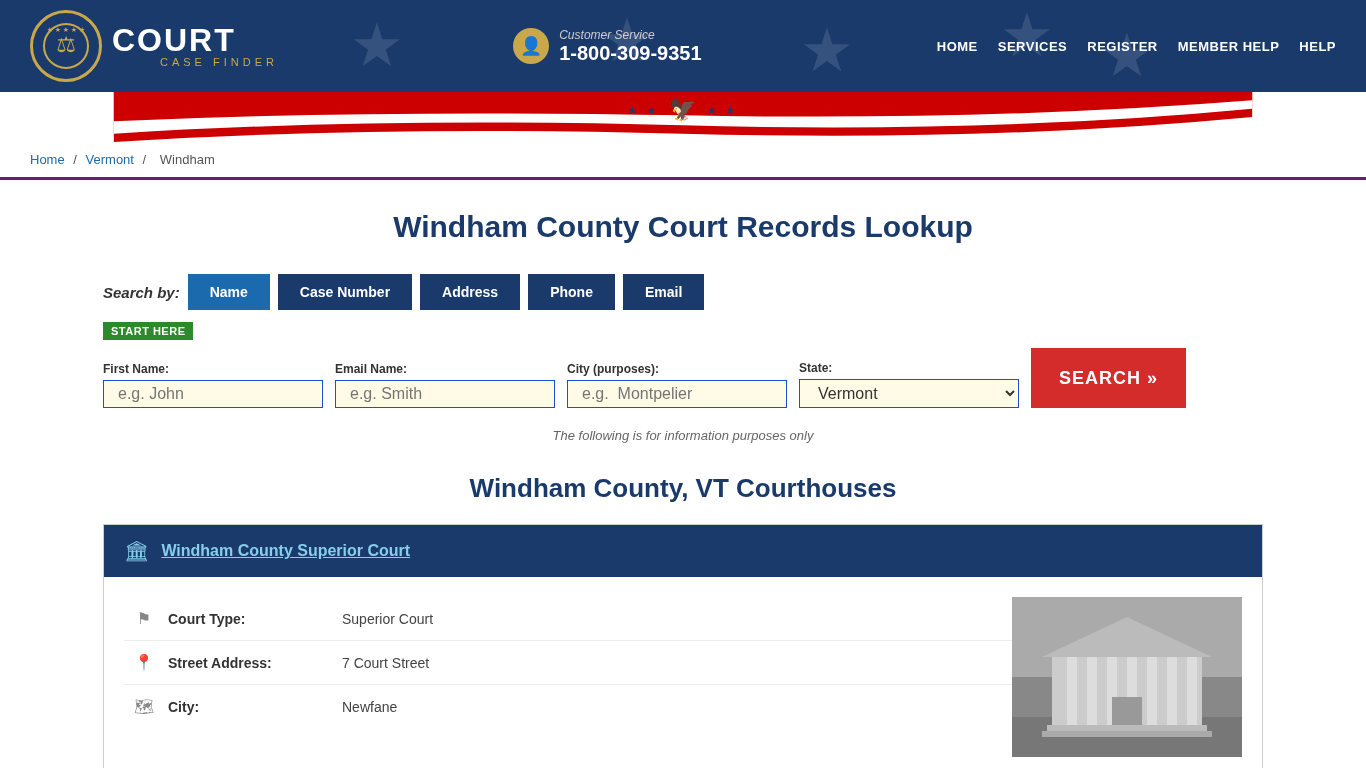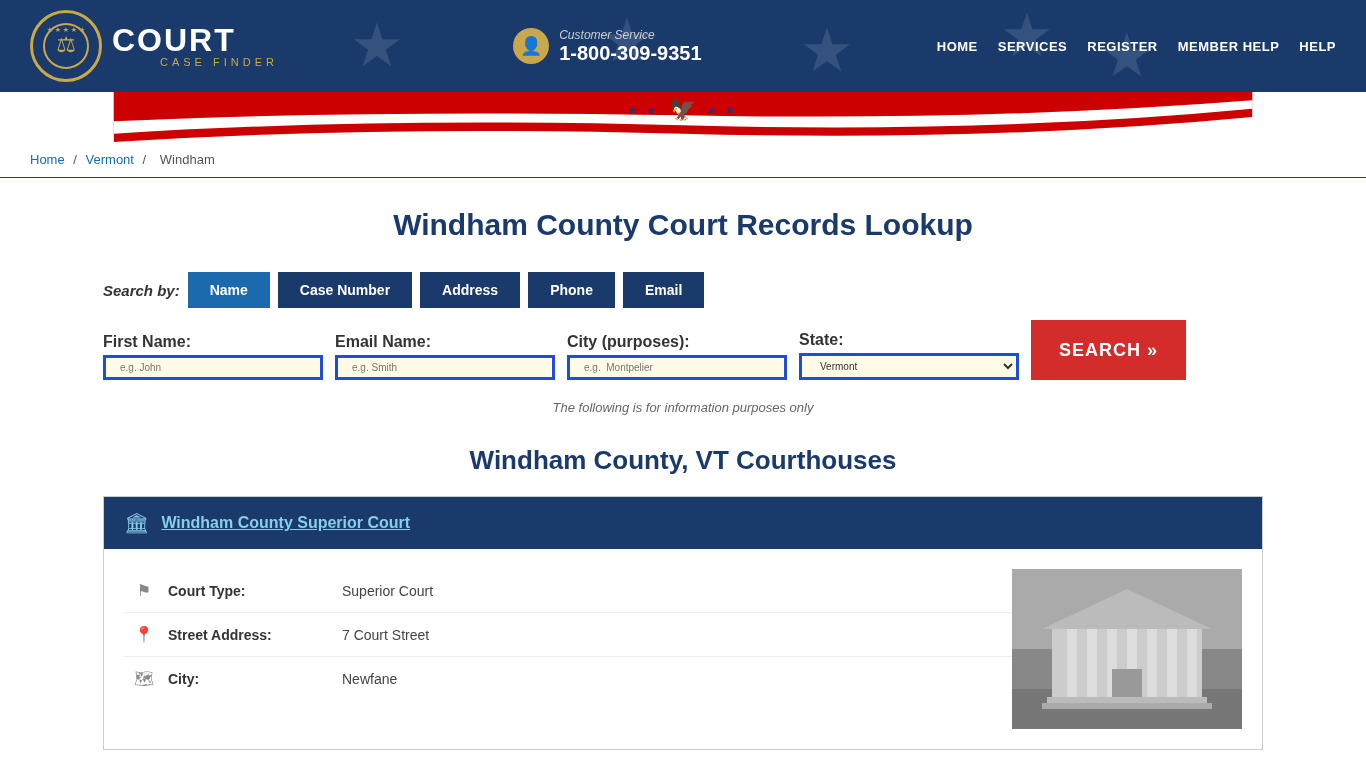--- a/index.html
+++ b/index.html
@@ -84,21 +84,21 @@
       text-decoration: none;
       font-size: 13px;
       font-weight: bold;
       letter-spacing: 0.5px;
     }
 
     
     .breadcrumb {
       padding: 10px 30px;
       font-size: 13px;
-      border-bottom: 1px solid #701a75;
+      border-bottom: 3px solid #701a75;
       background: #fff;
     }
     .breadcrumb a { color: #1a6aad; text-decoration: none; }
     .breadcrumb span { color: #555; margin: 0 5px; }
 
     
     .main {
       max-width: 1200px;
       margin: 0 auto;
       padding: 30px 20px;
@@ -159,30 +159,30 @@
       align-items: flex-end;
       gap: 12px;
       flex-wrap: wrap;
     }
     .form-group {
       display: flex;
       flex-direction: column;
       gap: 4px;
     }
     .form-group label {
-      font-size: 16px;
+      font-size: 12px;
       font-weight: bold;
       color: #333;
     }
     .form-group input,
     .form-group select {
       padding: 4px 14px;
-      border: 3px solid #1d4ed8;
+      border: 1px solid #1d4ed8;
       background: #fffbe6;
-      font-size: 10px;
+      font-size: 16px;
       color: #999;
       outline: none;
     }
     .form-group input { width: 220px; }
     .form-group.city input { width: 220px; }
     .form-group.state select {
       width: 220px;
       background: #fffbe6;
       color: #333;
     }
@@ -365,20 +365,23 @@
 
     <div class="search-by-row">
       <span class="search-by-label">Search by:</span>
       <button class="search-tab active">Name</button>
       <button class="search-tab inactive">Case Number</button>
       <button class="search-tab inactive">Address</button>
       <button class="search-tab inactive">Phone</button>
       <button class="search-tab inactive">Email</button>
     </div>
 
+    <div>
+      <span class="start-here">START HERE</span>
+    </div>
 
     <div class="search-form">
       <div class="form-group">
         <label>First Name:</label>
         <input type="text" placeholder="e.g. John" style="">
       </div>
       <div class="form-group">
         <label>Email Name:</label>
         <input type="text" placeholder="e.g. Smith" style="">
       </div>

